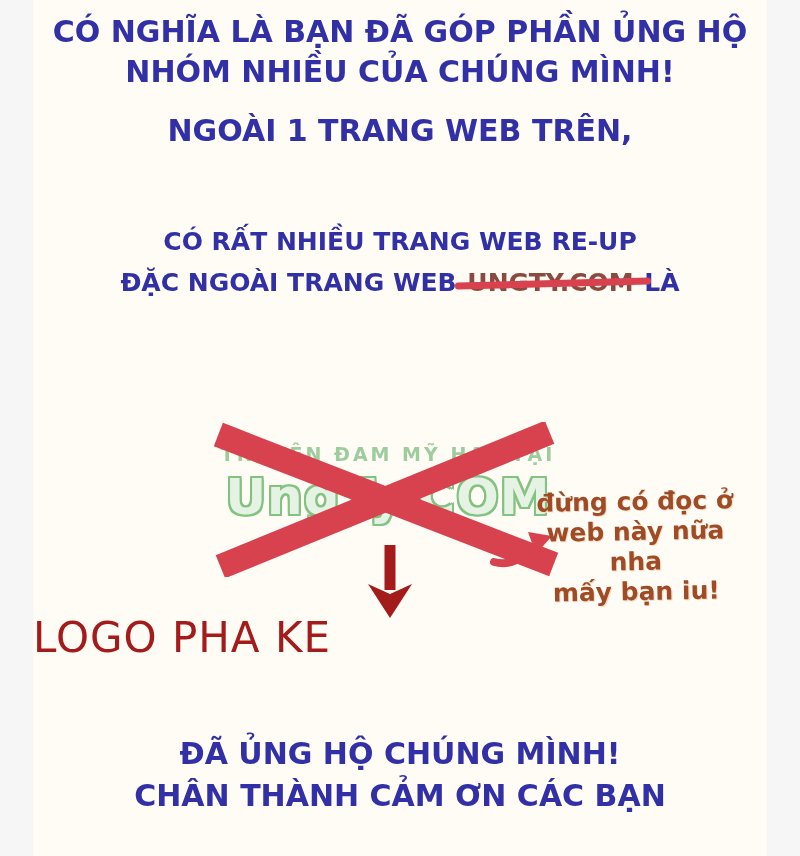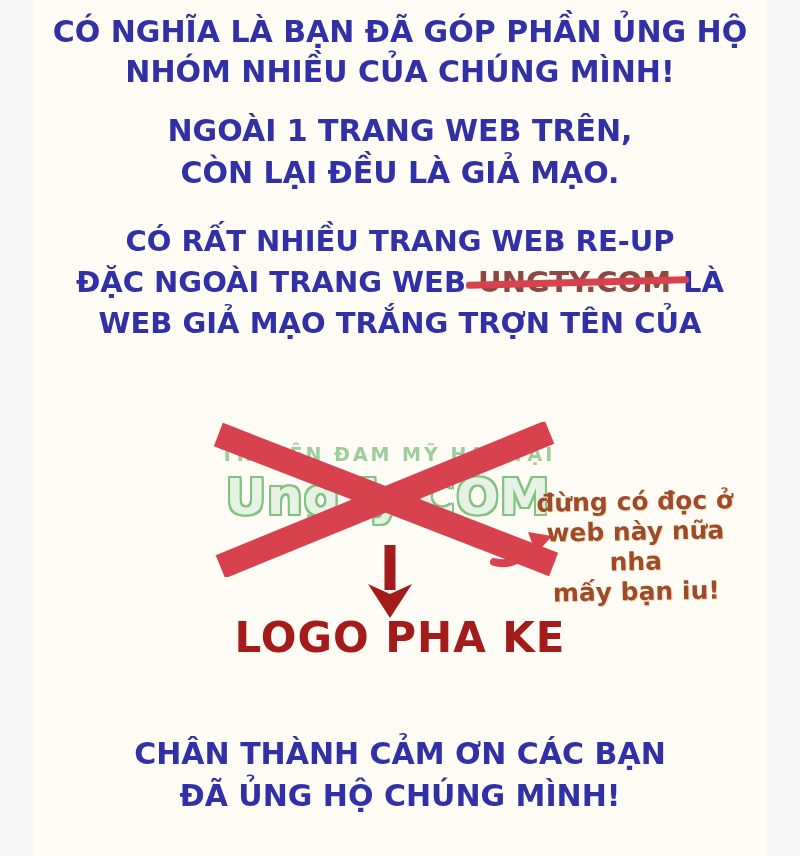--- a/index.html
+++ b/index.html
@@ -13,21 +13,21 @@
   .gutter { position:absolute; top:0; bottom:0; width:33px; background:var(--bg_gutter,#f6f6f7); }
   .gutter.left{ left:0; } .gutter.right{ right:0; }
 
   .blue-block {
     position:absolute; left:33px; right:33px;
     text-align:center; color:var(--blue,#3130a6);
     font-weight:bold;
   }
   .intro   { top:12px;  font-size:30px; line-height:40px; }
   .notice  { top:110px; font-size:30px; line-height:42px; }
-  .warning { top:221px; font-size:29px; line-height:41px; }
+  .warning { top:221px; font-size:25px; line-height:41px; }
   .thanks  { top:733px; font-size:30px; line-height:42px; }
 
   .struck {
     color:var(--struck_text,#8a4a40);
     position:relative; white-space:nowrap;
     padding:0 2px;
   }
   .struck::after {
     content:""; position:absolute; left:-10px; right:-16px; top:50%;
     height:7px; margin-top:-3px;
@@ -58,45 +58,43 @@
   .note {
     position:absolute; left:518px; top:487px; width:235px;
     text-align:center; font-size:25px; line-height:30px; font-weight:bold;
     color:var(--brown_red,#9e4b26);
     text-shadow:1px 1px 0 #f3ddc9;
     transform:rotate(-1deg);
   }
 
   .fake-label {
     position:absolute; left:33px; right:33px; top:613px;
-    text-align:center; font-size:42px; font-weight:bold; letter-spacing:1px;
+    text-align:left; font-size:42px; font-weight:normal; letter-spacing:1px;
     color:var(--dark_red,#a31b1b);
   }
 </style>
 </head>
 <body>
 
 <div class="canvas">
   <div class="gutter left"></div>
   <div class="gutter right"></div>
 
   <div class="blue-block intro">
     <div>CÓ NGHĨA LÀ BẠN ĐÃ GÓP PHẦN ỦNG HỘ</div>
     <div>NHÓM NHIỀU CỦA CHÚNG MÌNH!</div>
   </div>
 
   <div class="blue-block notice">
     <div>NGOÀI 1 TRANG WEB TRÊN,</div>
-    <div>CÒN LẠI ĐỀU LÀ GIẢ MẠO.</div>
   </div>
 
   <div class="blue-block warning">
     <div>CÓ RẤT NHIỀU TRANG WEB RE-UP</div>
     <div><span>ĐẶC NGOÀI TRANG WEB </span><span class="struck">UNGTY.COM</span><span> LÀ</span></div>
-    <div>WEB GIẢ MẠO TRẮNG TRỢN TÊN CỦA</div>
   </div>
 
   <div class="fake-logo">
     <div class="tagline">TRUYỆN ĐAM MỸ HAY TẠI</div>
     <div class="site">UngTy.COM</div>
   </div>
 
   <svg class="red-x" viewBox="0 0 360 155" xmlns="http://www.w3.org/2000/svg">
     <line x1="22" y1="17" x2="334" y2="138" stroke="#d8424f" stroke-width="25" stroke-linecap="square"></line>
     <line x1="24" y1="140" x2="330" y2="15" stroke="#d8424f" stroke-width="25" stroke-linecap="square"></line>
@@ -114,16 +112,16 @@
   </div>
 
   <svg class="down-arrow" viewBox="0 0 60 80" xmlns="http://www.w3.org/2000/svg">
     <line x1="30" y1="5" x2="30" y2="50" stroke="#a31b1b" stroke-width="11"></line>
     <polygon points="8,44 30,78 52,44 30,54" fill="#a31b1b"></polygon>
   </svg>
 
   <div class="fake-label">LOGO PHA KE</div>
 
   <div class="blue-block thanks">
+    <div>ĐÃ ỦNG HỘ CHÚNG MÌNH!</div>
     <div>CHÂN THÀNH CẢM ƠN CÁC BẠN</div>
-    <div>ĐÃ ỦNG HỘ CHÚNG MÌNH!</div>
   </div>
 </div>
 
 </body></html>

